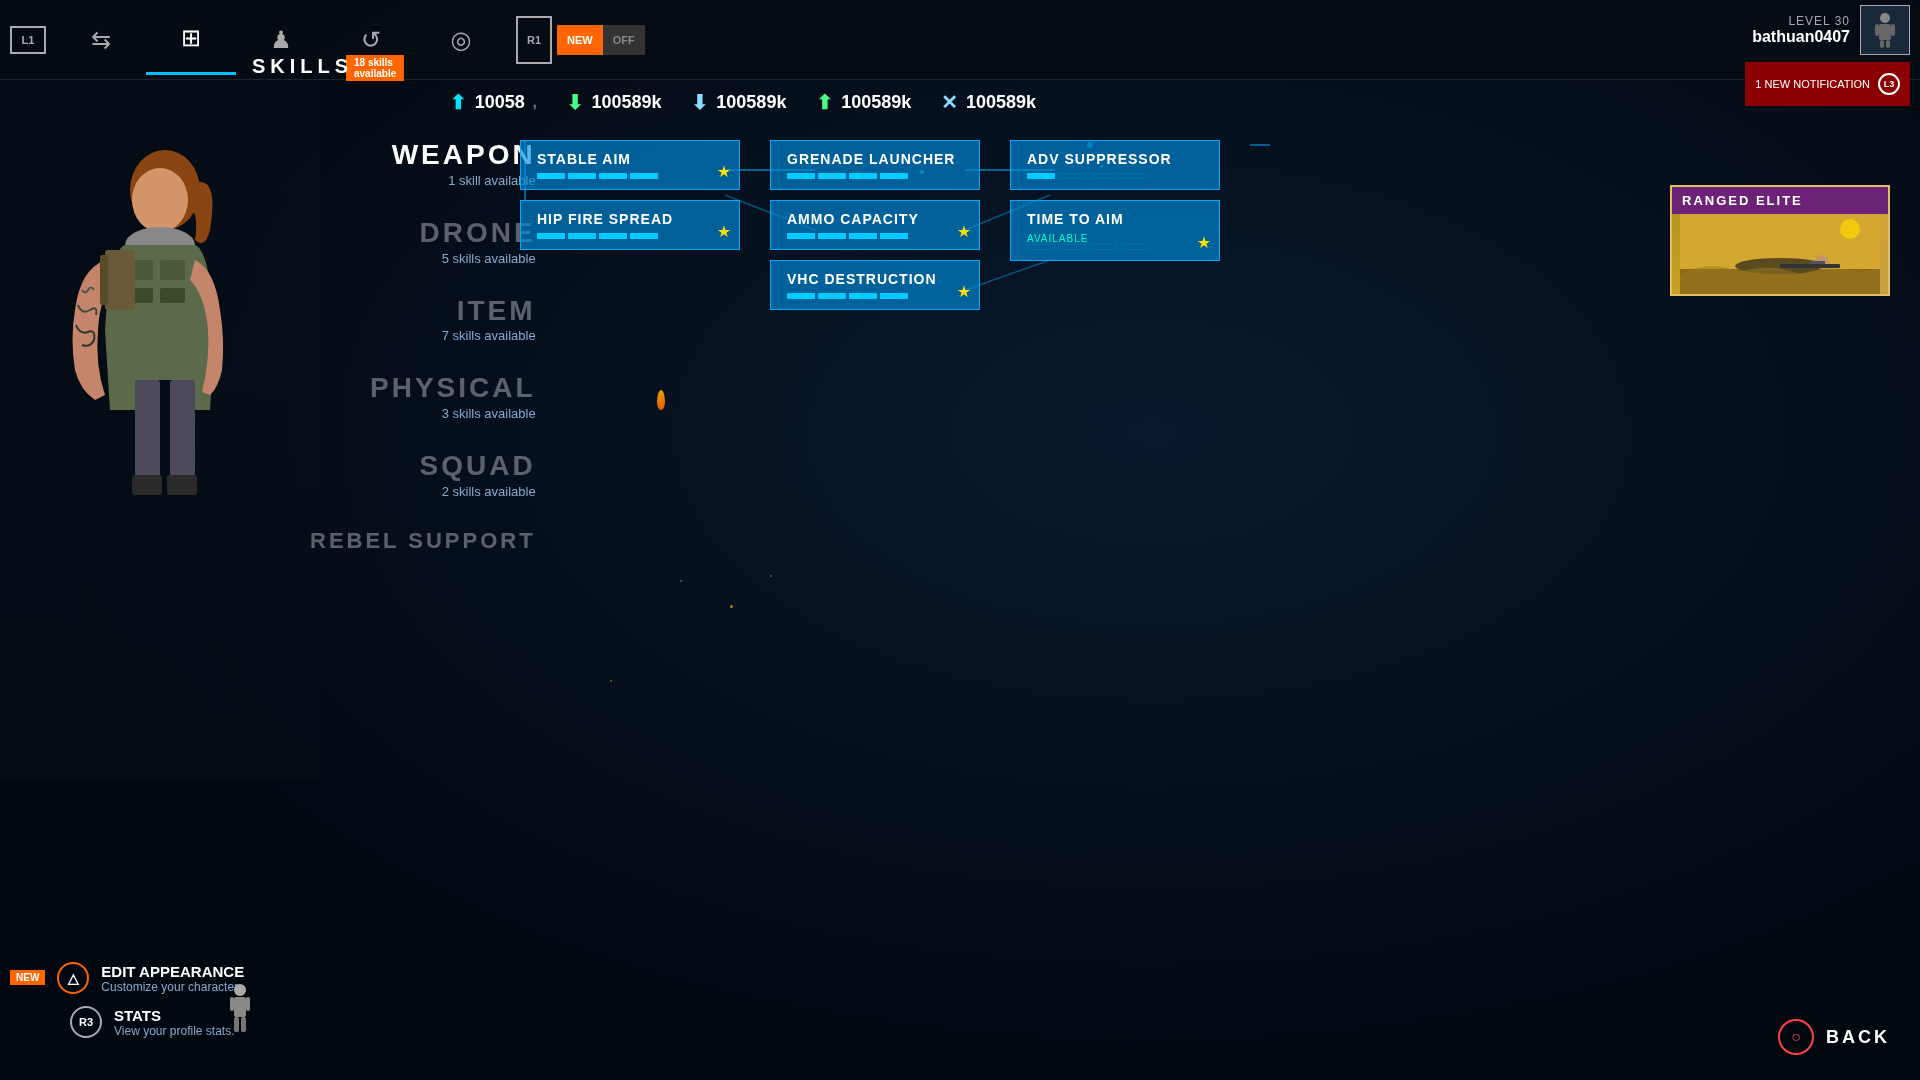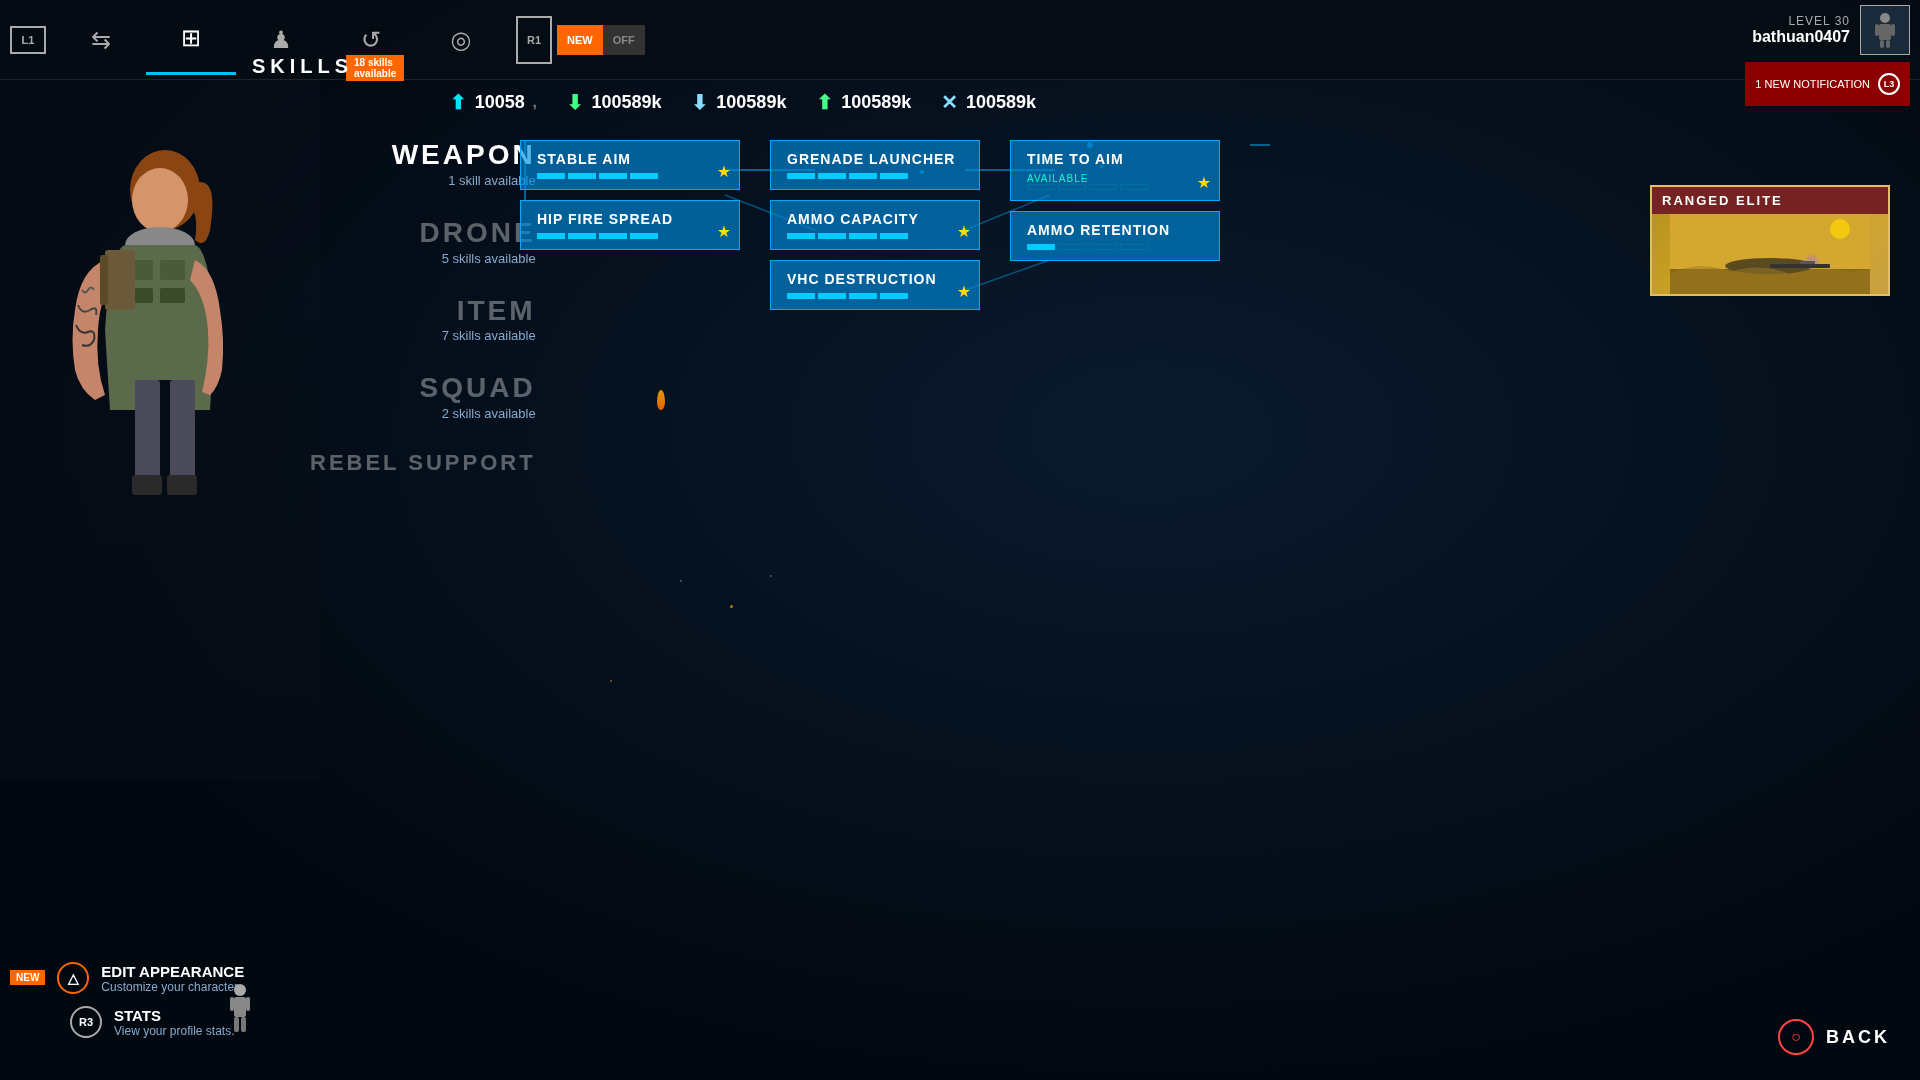--- a/index.html
+++ b/index.html
@@ -353,22 +353,22 @@
       color: #00ffcc;
       margin-top: 3px;
       letter-spacing: 1px;
     }
 
     
     .ranged-elite-card {
       position: absolute;
       right: 30px;
       top: 185px;
-      width: 240px;
-      background: #ef4444;
+      width: 220px;
+      background: #d946ef;
       border: 2px solid #e0c060;
       z-index: 10;
     }
 
     .ranged-elite-title {
       background: rgba(0,0,0,0.5);
       color: white;
       font-size: 13px;
       font-weight: bold;
       padding: 6px 10px;
@@ -670,20 +670,24 @@
   </div>
   <div class="skill-cat">
     <div class="skill-cat-name inactive">DRONE</div>
     <div class="skill-cat-available">5 skills available</div>
   </div>
   <div class="skill-cat">
     <div class="skill-cat-name inactive">ITEM</div>
     <div class="skill-cat-available">7 skills available</div>
   </div>
   <div class="skill-cat">
+    <div class="skill-cat-name inactive">PHYSICAL</div>
+    <div class="skill-cat-available">3 skills available</div>
+  </div>
+  <div class="skill-cat">
     <div class="skill-cat-name inactive">SQUAD</div>
     <div class="skill-cat-available">2 skills available</div>
   </div>
   <div class="skill-cat">
     <div class="skill-cat-name inactive" style="font-size:22px;">REBEL SUPPORT</div>
   </div>
 </div>
 
 <svg class="connections-svg" viewBox="0 0 800 350">
 
@@ -754,40 +758,40 @@
         <div class="skill-bar-seg"></div>
         <div class="skill-bar-seg"></div>
         <div class="skill-bar-seg"></div>
         <div class="skill-bar-seg"></div>
       </div>
       <span class="skill-star-icon">★</span>
     </div>
   </div>
 
   <div class="skill-column" style="margin-left:10px;">
+    <div class="skill-card wider">
+      <div class="skill-card-title">ADV SUPPRESSOR</div>
+      <div class="skill-stars">
+        <div class="skill-bar-seg"></div>
+        <div class="skill-bar-seg empty"></div>
+        <div class="skill-bar-seg empty"></div>
+        <div class="skill-bar-seg empty"></div>
+      </div>
+    </div>
     <div class="skill-card wider" style="position:relative;">
       <div class="skill-card-title">TIME TO AIM</div>
       <div class="skill-available-tag">AVAILABLE</div>
       <div class="skill-stars">
         <div class="skill-bar-seg empty"></div>
         <div class="skill-bar-seg empty"></div>
         <div class="skill-bar-seg empty"></div>
         <div class="skill-bar-seg empty"></div>
       </div>
       <span class="skill-star-icon">★</span>
     </div>
-    <div class="skill-card wider">
-      <div class="skill-card-title">AMMO RETENTION</div>
-      <div class="skill-stars">
-        <div class="skill-bar-seg"></div>
-        <div class="skill-bar-seg empty"></div>
-        <div class="skill-bar-seg empty"></div>
-        <div class="skill-bar-seg empty"></div>
-      </div>
-    </div>
   </div>
 </div>
 
 <div class="ranged-elite-card">
   <div class="ranged-elite-title">RANGED ELITE</div>
   <div class="ranged-elite-img">
 
     <svg width="200" height="80" viewBox="0 0 200 80">
 
       <rect width="200" height="80" fill="#d4a830"></rect>

